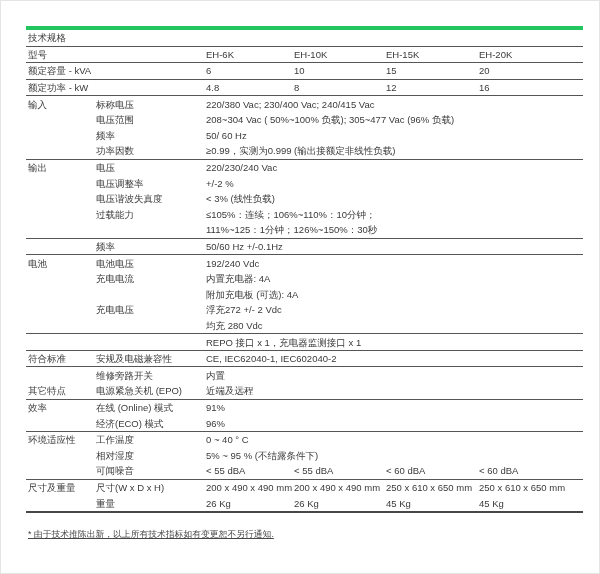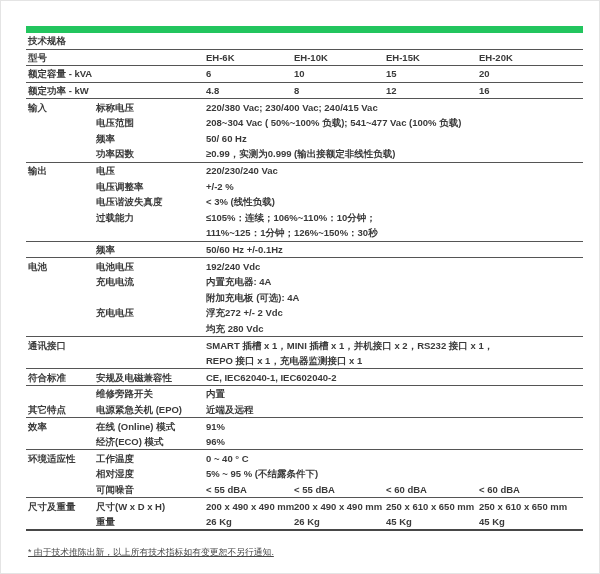--- a/index.html
+++ b/index.html
@@ -9,22 +9,21 @@
     background: #ffffff;
     box-sizing: border-box;
     border: 1px solid #e4e4e4;
     font-family: "Liberation Sans", "DejaVu Sans", sans-serif;
     color: #3a3a3a;
     overflow: hidden;
   }
   .spec-table {
     margin: 25px 0 0 25px;
     width: 557px;
-    border-top: 7px solid #22c55e;
-    font-weight: bold;
+    border-top: 4px solid #22c55e;
   }
   .section {
     border-bottom: 1px solid #555555;
   }
   .section:last-child {
     border-bottom: 2px solid #474747;
   }
   .row {
     display: grid;
     grid-template-columns: 68px 110px 88px 92px 93px 102px;
@@ -88,21 +87,21 @@
       </div>
       <div class="section">
         <div class="row">
           <div class="cell c-sec">输入</div>
           <div class="cell c-lbl">标称电压</div>
           <div class="cell c-span">220/380 Vac; 230/400 Vac; 240/415 Vac</div>
         </div>
         <div class="row">
           <div class="cell c-sec"></div>
           <div class="cell c-lbl">电压范围</div>
-          <div class="cell c-span">208~304 Vac ( 50%~100% 负载); 541~477 Vac (100% 负载)</div>
+          <div class="cell c-span">208~304 Vac ( 50%~100% 负载); 305~477 Vac (96% 负载)</div>
         </div>
         <div class="row">
           <div class="cell c-sec"></div>
           <div class="cell c-lbl">频率</div>
           <div class="cell c-span">50/ 60 Hz</div>
         </div>
         <div class="row">
           <div class="cell c-sec"></div>
           <div class="cell c-lbl">功率因数</div>
           <div class="cell c-span">≥0.99，实测为0.999 (输出接额定非线性负载)</div>
@@ -163,25 +162,20 @@
           <div class="cell c-lbl">充电电压</div>
           <div class="cell c-span">浮充272 +/- 2 Vdc</div>
         </div>
         <div class="row">
           <div class="cell c-sec"></div>
           <div class="cell c-lbl"></div>
           <div class="cell c-span">均充 280 Vdc</div>
         </div>
       </div>
       <div class="section">
-        <div class="row">
-          <div class="cell c-sec">通讯接口</div>
-          <div class="cell c-lbl"></div>
-          <div class="cell c-span">SMART 插槽 x 1，MINI 插槽 x 1，并机接口 x 2，RS232 接口 x 1，</div>
-        </div>
         <div class="row">
           <div class="cell c-sec"></div>
           <div class="cell c-lbl"></div>
           <div class="cell c-span">REPO 接口 x 1，充电器监测接口 x 1</div>
         </div>
       </div>
       <div class="section">
         <div class="row">
           <div class="cell c-sec">符合标准</div>
           <div class="cell c-lbl">安规及电磁兼容性</div>

